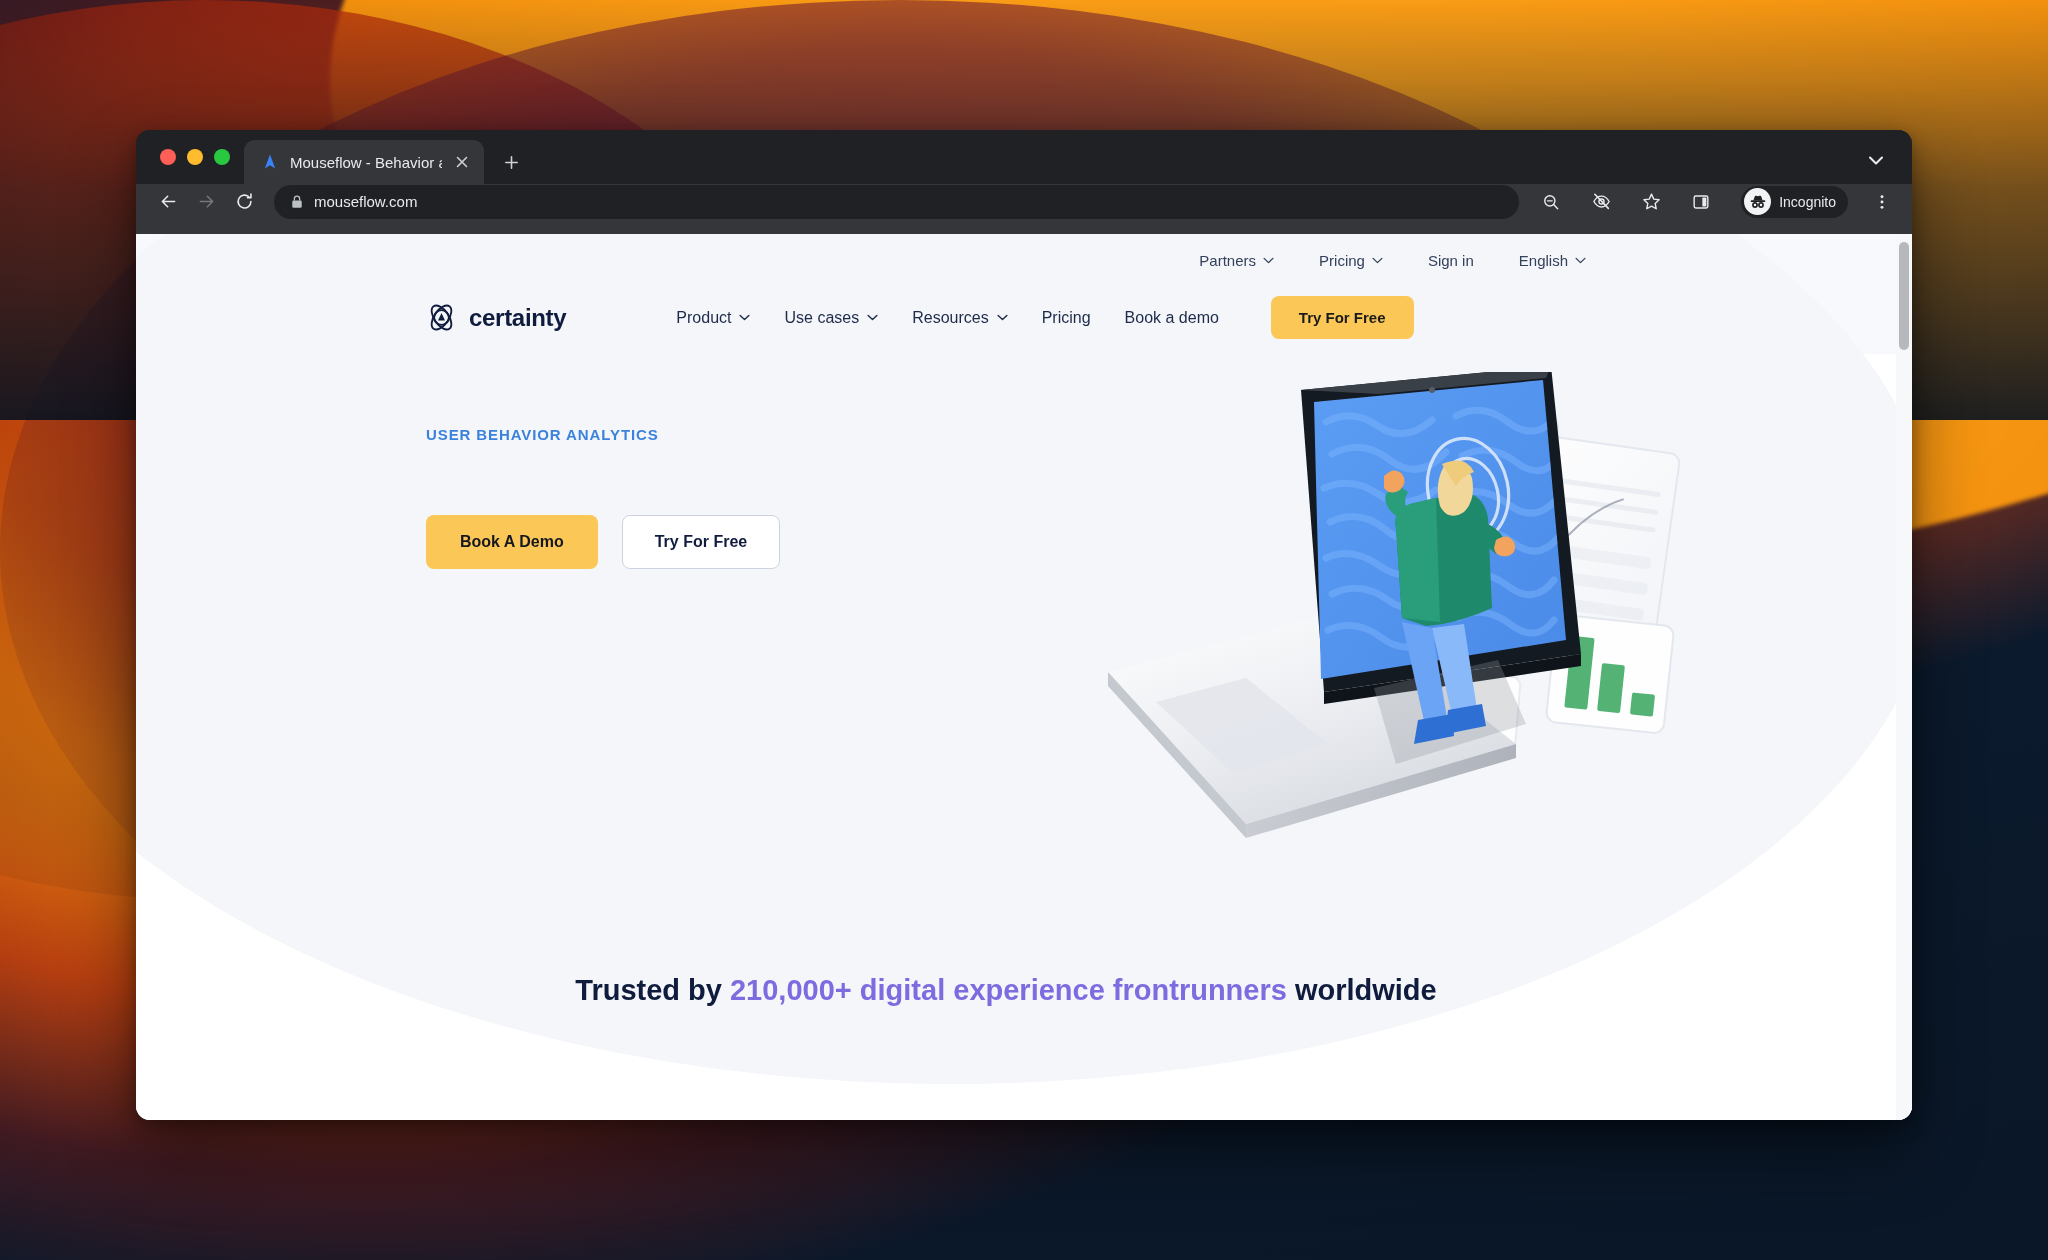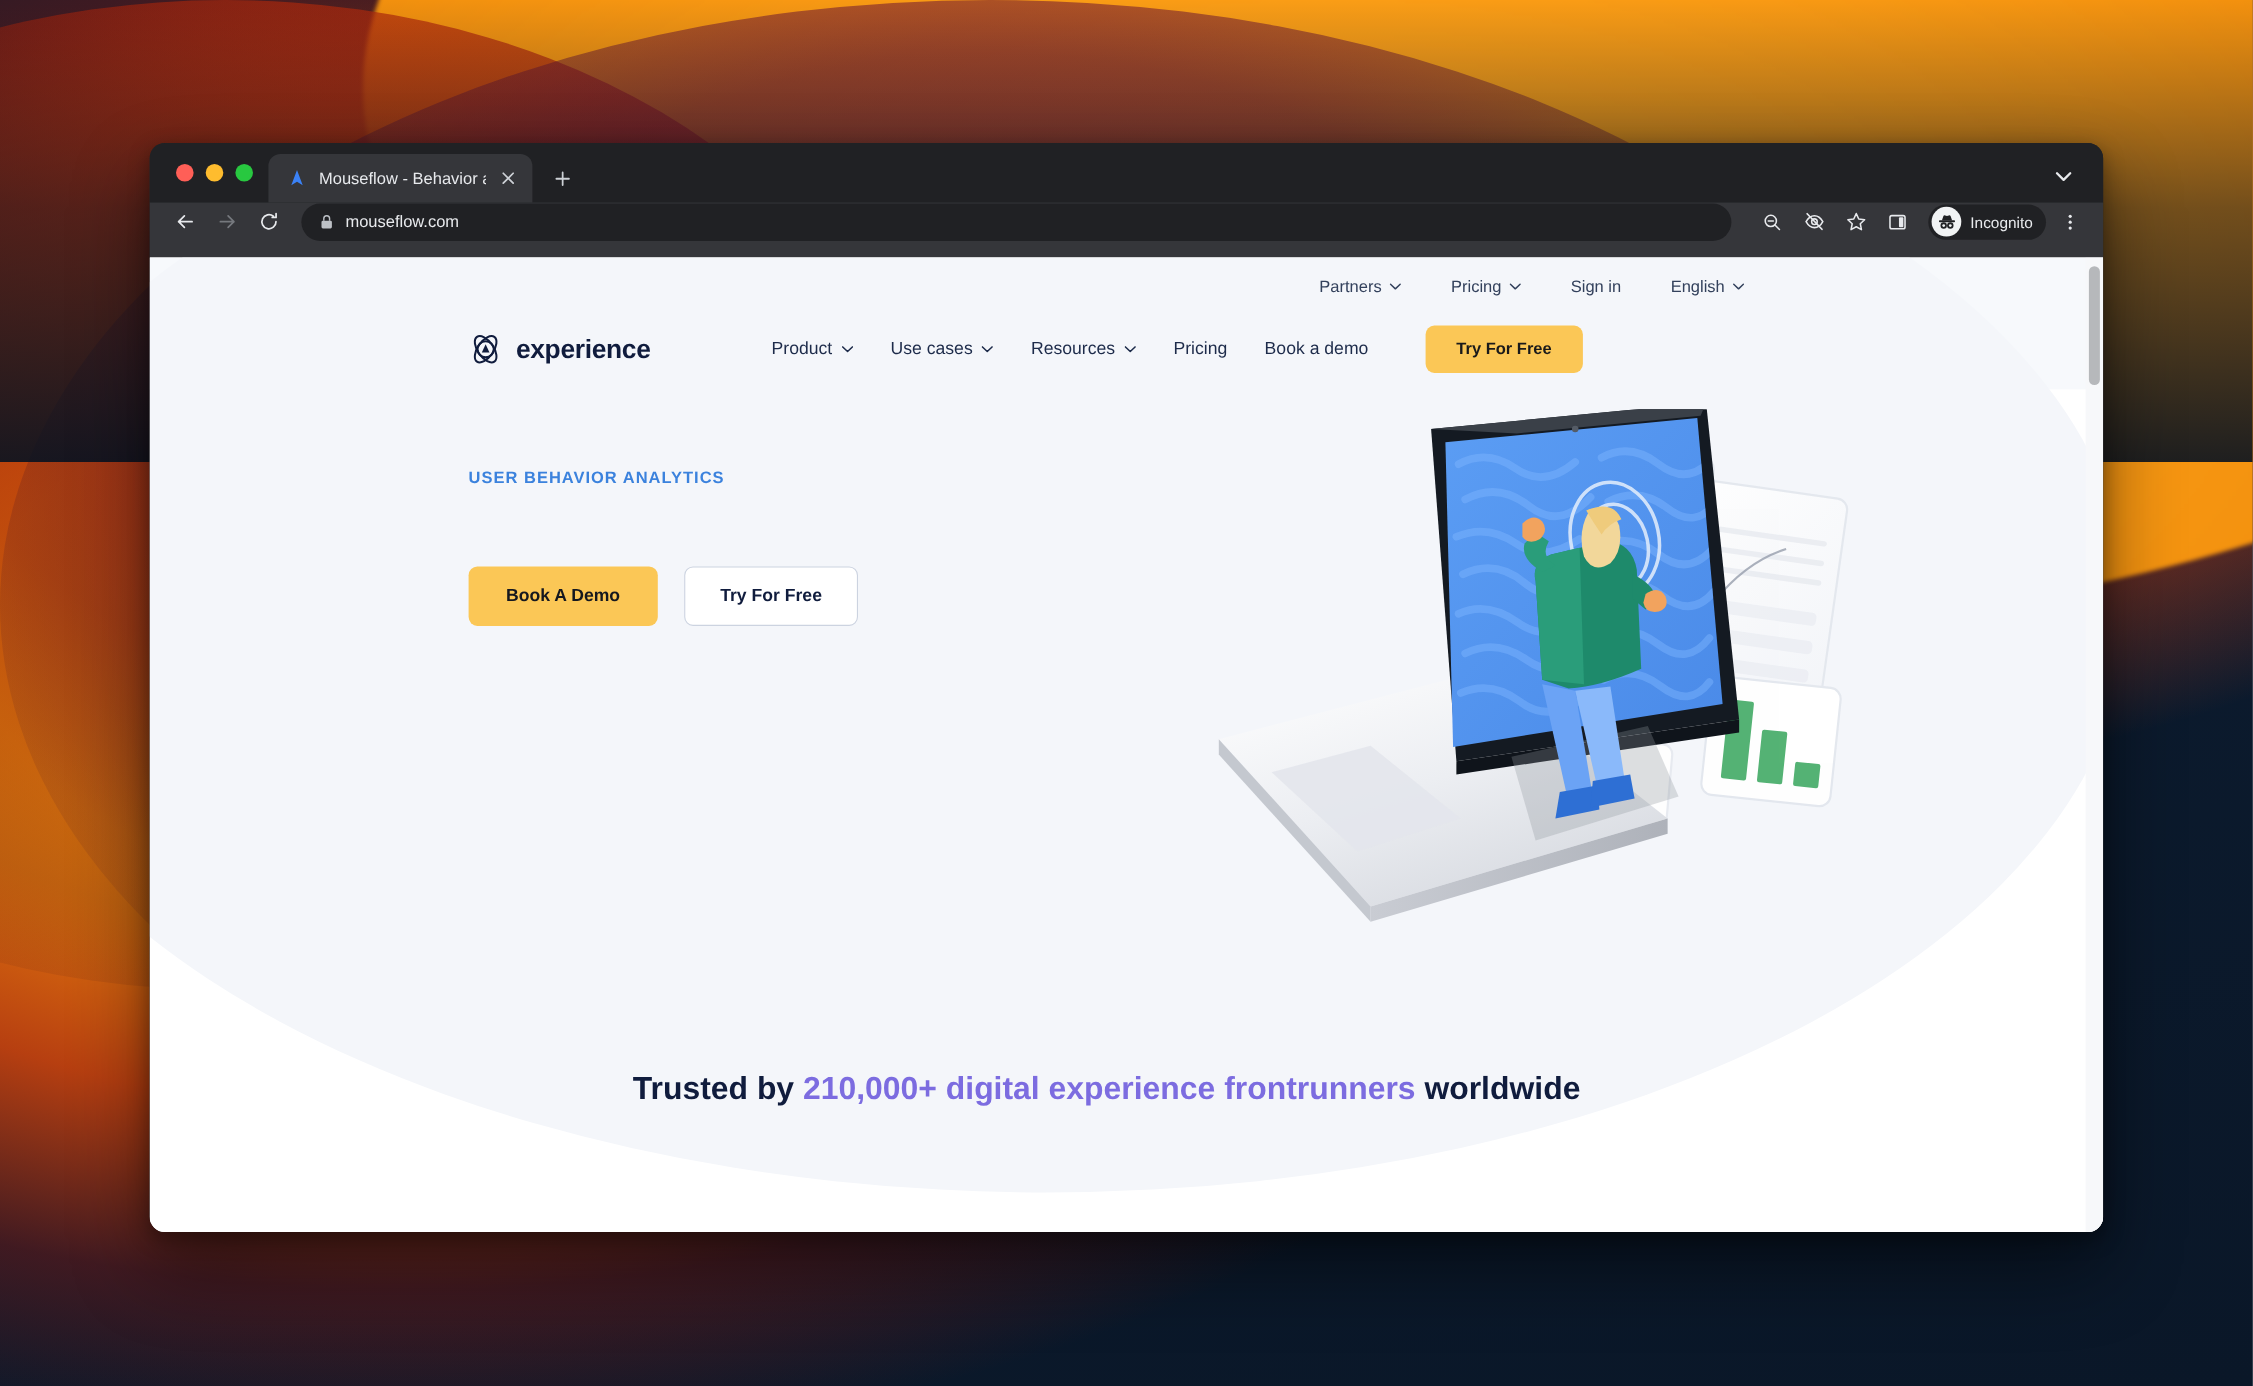--- a/index.html
+++ b/index.html
@@ -119,21 +119,21 @@
   }
   .tb-btn.dim { color: #75787d; }
   .omnibox {
     flex: 1; height: 34px; background: #202124;
     border-radius: 17px; display: flex; align-items: center;
     gap: 10px; padding: 0 16px; margin: 0 10px 0 8px;
     max-width: 1300px;
   }
   .omnibox .lock { width: 14px; height: 16px; color: #bdc1c6; flex: none; }
   .omnibox .url { color: #e8eaed; font-size: 15px; }
-  .tb-right { display: flex; align-items: flex-end; gap: 6px; margin-left: auto; }
+  .tb-right { display: flex; align-items: flex-end; gap: 18px; margin-left: auto; }
   .tb-pill {
     display: flex; align-items: center; gap: 8px;
     height: 32px; padding: 0 12px 0 3px; border-radius: 16px;
     background: #202124; margin-left: 6px;
   }
   .incognito-avatar {
     width: 27px; height: 27px; border-radius: 50%; background: #f1f3f4;
     display: flex; align-items: center; justify-content: center; flex: none;
   }
   .incognito-label { color: #e8eaed; font-size: 14px; white-space: nowrap; }
@@ -393,21 +393,21 @@
           </div>
 
           <div class="mainnav">
             <div class="logo">
               <svg class="logo-mark" viewBox="0 0 32 32">
                 <circle cx="16" cy="16" r="7.6" stroke="#101c3d" stroke-width="1.9" fill="none"></circle>
                 <ellipse cx="16" cy="16" rx="14.2" ry="7.4" stroke="#101c3d" stroke-width="1.9" fill="none" transform="rotate(55 16 16)"></ellipse>
                 <ellipse cx="16" cy="16" rx="14.2" ry="7.4" stroke="#101c3d" stroke-width="1.9" fill="none" transform="rotate(-55 16 16)"></ellipse>
                 <path d="M16 11.4 L19.6 19 L12.4 19 Z" fill="#101c3d"></path>
               </svg>
-              <span class="logo-text">experience</span>
+              <span class="logo-text">certainty</span>
             </div>
 
             <div class="navlinks">
               <div class="navlink">
                 <span>Product</span>
                 <svg class="chev" viewBox="0 0 12 8">
                     <path d="M1 1.6 L6 6.4 L11 1.6" stroke="#1d2b4a" stroke-width="1.6" fill="none" stroke-linecap="round" stroke-linejoin="round"></path>
                   </svg>
               </div>
               <div class="navlink">

